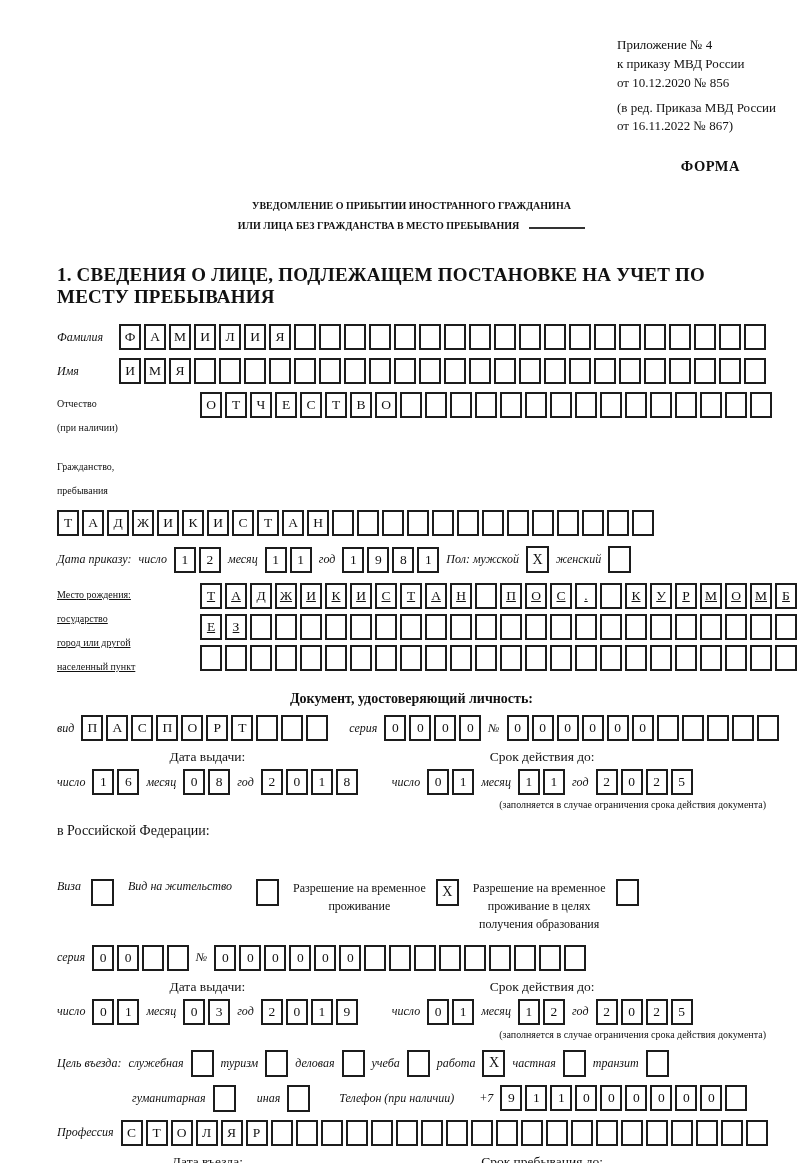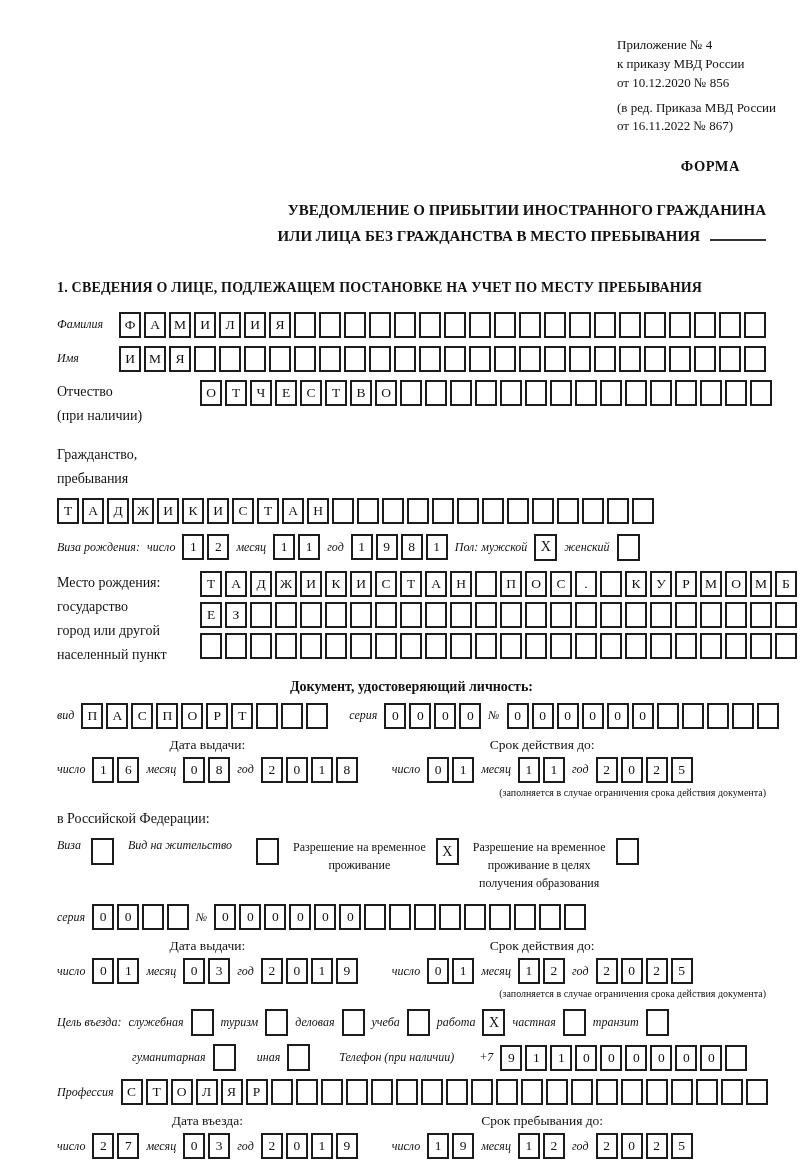--- a/index.html
+++ b/index.html
@@ -3,50 +3,50 @@
 <meta charset="utf-8">
 <style>
   html,body{margin:0;padding:0;background:#fff;}
   body{width:800px;height:1163px;font-family:"Liberation Serif","DejaVu Serif",serif;color:#111;overflow:hidden;}
   .page{box-sizing:border-box;width:800px;height:1060px;padding:36px 34px 10px 57px;}
   
   .top-right{margin-left:560px;width:200px;font-size:13px;line-height:1.45;}
   .top-right .grp2{margin-top:6px;}
   .forma{text-align:right;font-weight:bold;font-size:14.5px;margin:22px 26px 0 0;letter-spacing:.5px;}
   
-  .title{text-align:right;font-weight:bold;font-size:15px;line-height:1.75;margin-top:22px;}
+  .title{text-align:center;font-weight:bold;font-size:10px;line-height:1.75;margin-top:22px;}
   .blankline{display:inline-block;width:56px;border-bottom:2px solid #333;height:12px;margin-left:10px;}
-  .sec-head{font-weight:bold;font-size:14px;margin-top:30px;letter-spacing:.2px;}
+  .sec-head{font-weight:bold;font-size:19px;margin-top:30px;letter-spacing:.2px;}
   
   .row{display:flex;align-items:center;gap:7px;margin-top:8px;}
   .row.tight{margin-top:15px;flex-direction:column;}
   .align-top{align-items:flex-start;}
   .lbl{font-size:12px;white-space:nowrap;font-style:italic;}
-  .label-col{flex:0 0 auto;font-size:14px;line-height:24px;}
+  .label-col{flex:0 0 auto;font-size:10px;line-height:24px;}
   .w71{width:64px;}
   .w116{width:116px;}
   .w136{width:136px;}
   .stack{display:flex;flex-direction:column;gap:5px;}
   
   .cells{display:inline-flex;gap:3px;flex:0 0 auto;}
   .cell{box-sizing:border-box;flex:0 0 auto;width:22px;height:26px;border:2px solid #1c1c1c;display:inline-flex;align-items:center;justify-content:center;font-size:13.5px;font-family:"Liberation Serif",serif;background:#fff;}
   .checkbox{width:23px;height:27px;font-size:14px;}
   
   .center-bold{text-align:center;font-weight:bold;font-size:14px;margin-top:12px;}
   
   .dates-row{display:flex;gap:34px;margin-top:8px;align-items:flex-start;}
   .date-col{display:flex;flex-direction:column;gap:4px;}
   .dc-head{text-align:center;font-size:13.5px;}
   .dc-row{display:flex;align-items:center;gap:7px;}
   .note{font-size:10px;margin-top:4px;}
   .note.right{text-align:right;}
   .plain{font-size:14px;margin-top:10px;line-height:1.6;}
   
   .cb-row{display:flex;align-items:flex-start;gap:14px;margin-top:8px;}
-  .cb-item{display:flex;align-items:flex-start;gap:10px;}
+  .cb-item{display:flex;align-items:flex-start;gap:10px;margin-top:28px;}
   .mlines{display:flex;flex-direction:column;text-align:center;font-size:12px;line-height:1.5;}
   .purpose{flex-wrap:nowrap;}
   .indent75{margin-left:75px;}
   .gap-lg{margin-left:14px;}
 </style>
 </head>
 <body>
 
 <div class="page">
 
@@ -194,21 +194,21 @@
         <span class="cell"></span>
         <span class="cell"></span>
         <span class="cell"></span>
         <span class="cell"></span>
         <span class="cell"></span>
         <span class="cell"></span>
       </span>
   </div>
 
   <div class="row" style="margin-top:10px;">
-    <span class="lbl">Виза рождения:</span>
+    <span class="lbl">Дата приказу:</span>
     <span class="lbl">число</span>
     <span class="cells">
         <span class="cell">1</span>
         <span class="cell">2</span>
       </span>
     <span class="lbl">месяц</span>
     <span class="cells">
         <span class="cell">1</span>
         <span class="cell">1</span>
       </span>
@@ -218,21 +218,21 @@
         <span class="cell">9</span>
         <span class="cell">8</span>
         <span class="cell">1</span>
       </span>
     <span class="lbl">Пол: мужской</span>
     <span class="cell checkbox">X</span>
     <span class="lbl">женский</span>
     <span class="cell checkbox"></span>
   </div>
 
-  <div class="row align-top" style="margin-top:10px;">
+  <div class="row align-top" style="margin-top:10px;text-decoration:underline;">
     <div class="label-col w136">
       <div>Место рождения:</div>
       <div>государство</div>
       <div>город или другой</div>
       <div>населенный пункт</div>
     </div>
     <div class="stack">
       <span class="cells">
           <span class="cell">Т</span>
           <span class="cell">А</span>

